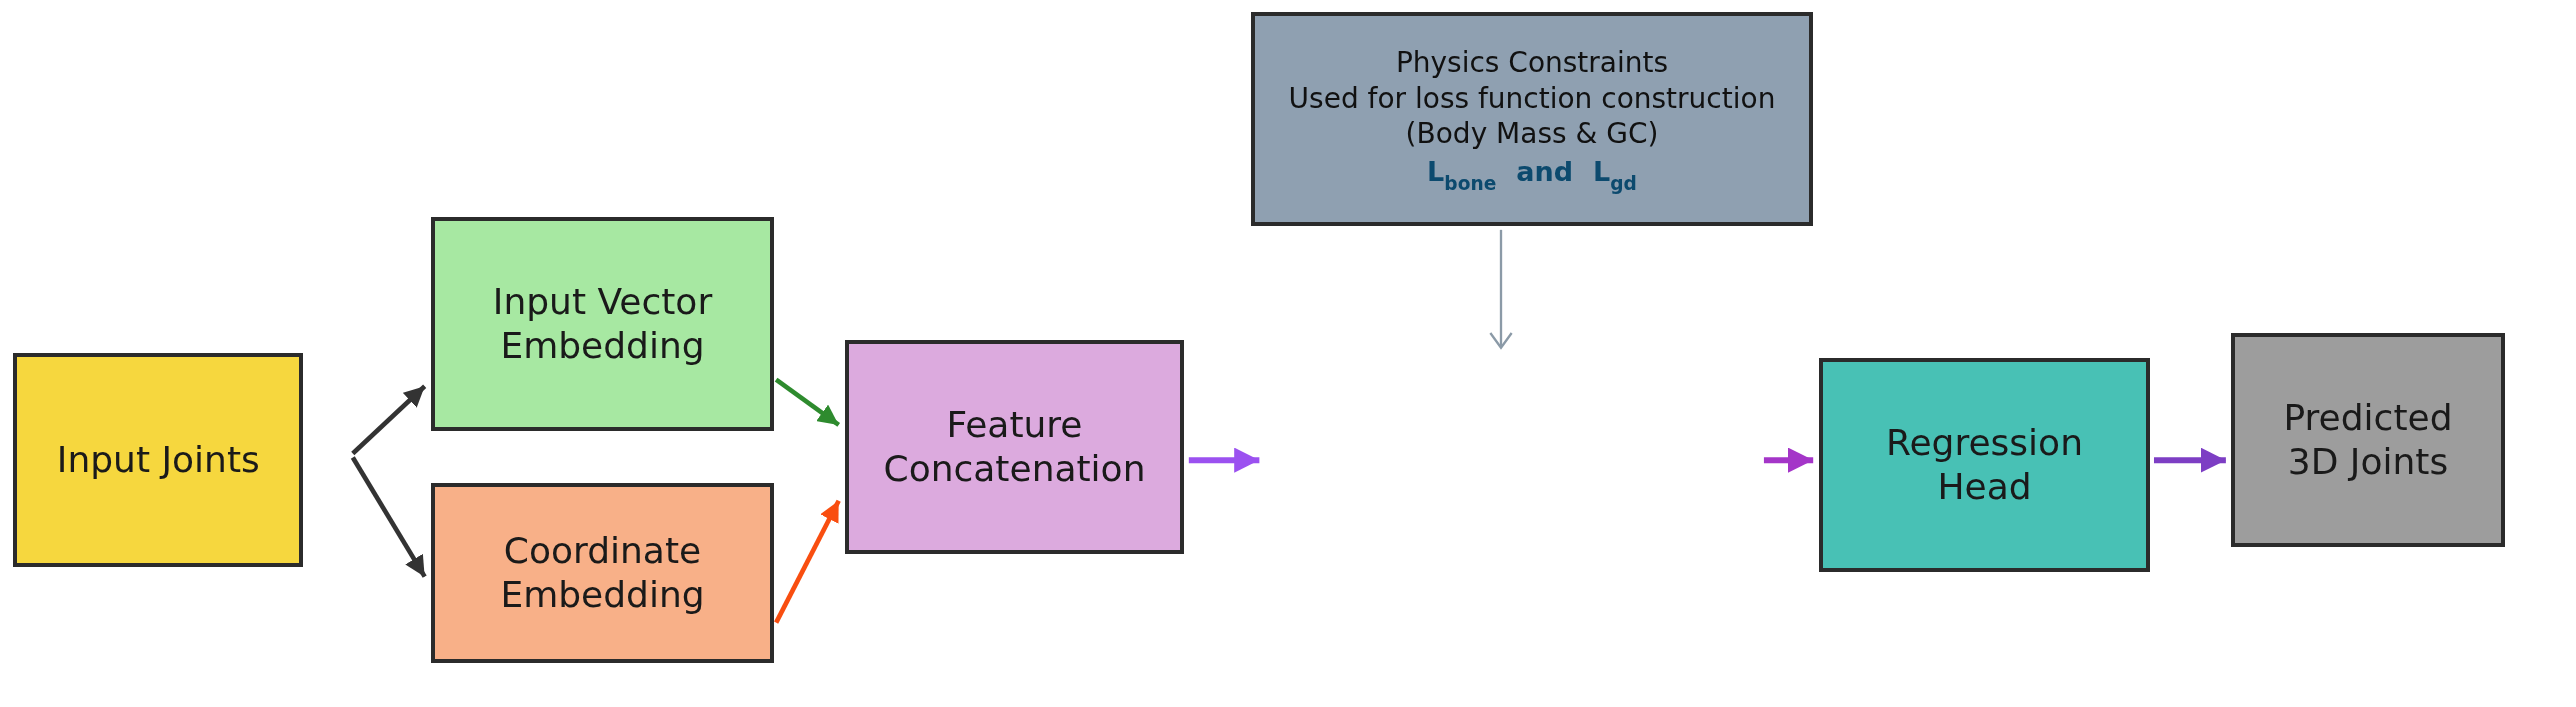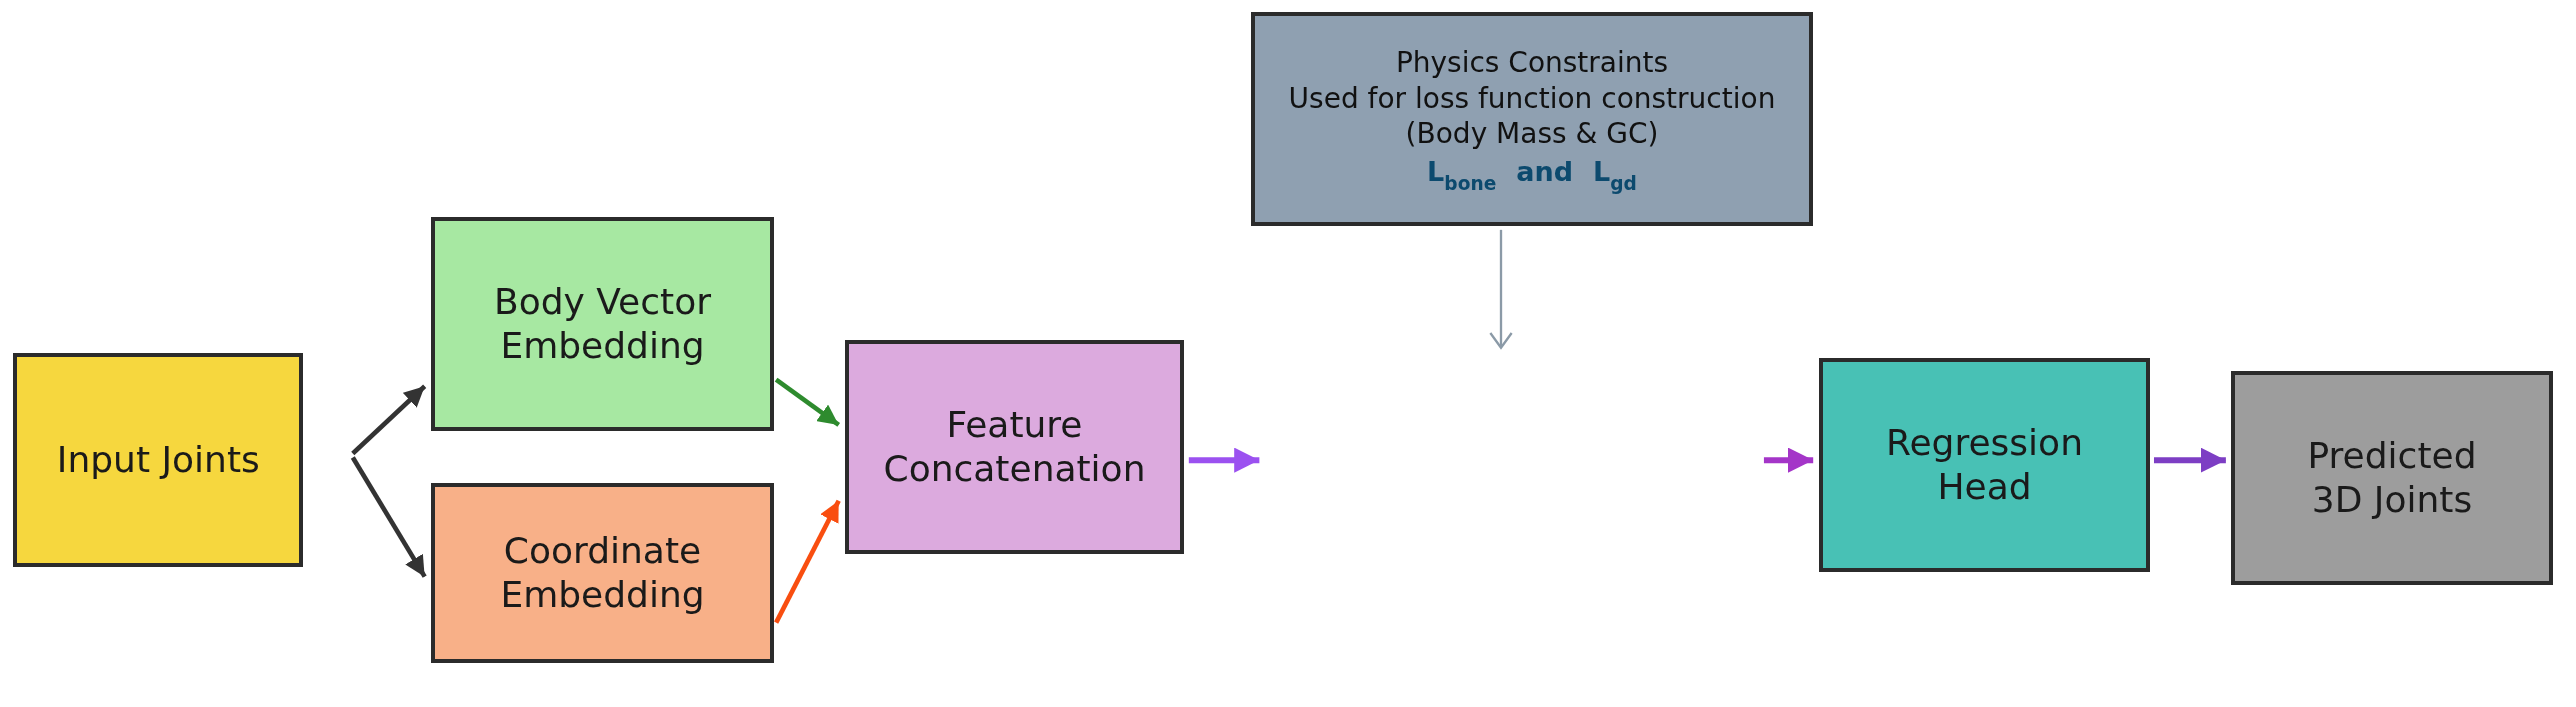--- a/index.html
+++ b/index.html
@@ -33,21 +33,21 @@
     color: #1a1a1a;
   }
   
   .n-input       { left: 13.3px;   top: 353px; width: 290px; height: 214px; }
   .n-bone        { left: 431px;  top: 217px; width: 343px; height: 214px; }
   .n-coord       { left: 431px;  top: 483px; width: 343px; height: 180px; }
   .n-feature     { left: 845px; top: 340px; width: 339px; height: 214px; }
   .n-physics     { left: 1251px; top: 12px;  width: 562px; height: 214px; flex-direction: column; padding-bottom: 6px; }
   .n-transformer { left: 1265px; top: 353px; width: 495px; height: 214px; }
   .n-regression  { left: 1819px; top: 358px; width: 331px; height: 214px; }
-  .n-predicted   { left: 2231px; top: 371px; width: 322px; height: 214px; align-items: center; }
+  .n-predicted   { left: 2231px; top: 333px; width: 274px; height: 214px; align-items: center; }
 
   .physics-line {
     font-size: 28px;
     line-height: 1.28;
     color: #111111;
   }
   .physics-formula {
     margin-top: 4px;
     font-size: 27px;
     font-weight: bold;
@@ -74,21 +74,21 @@
 </head>
 <body style="background-color: rgb(255, 255, 255);">
 
 <div class="canvas">
 
   <div class="node n-input" style="background-color: rgb(246, 215, 62);">
     <span class="node-label">Input Joints</span>
   </div>
 
   <div class="node n-bone" style="background-color: rgb(167, 232, 162);">
-    <span class="node-label">Body Vector
+    <span class="node-label">Input Vector
 Embedding</span>
   </div>
 
   <div class="node n-coord" style="background-color: rgb(248, 176, 136);">
     <span class="node-label">Coordinate
 Embedding</span>
   </div>
 
   <div class="node n-feature" style="background-color: rgb(220, 170, 222);">
     <span class="node-label">Feature

